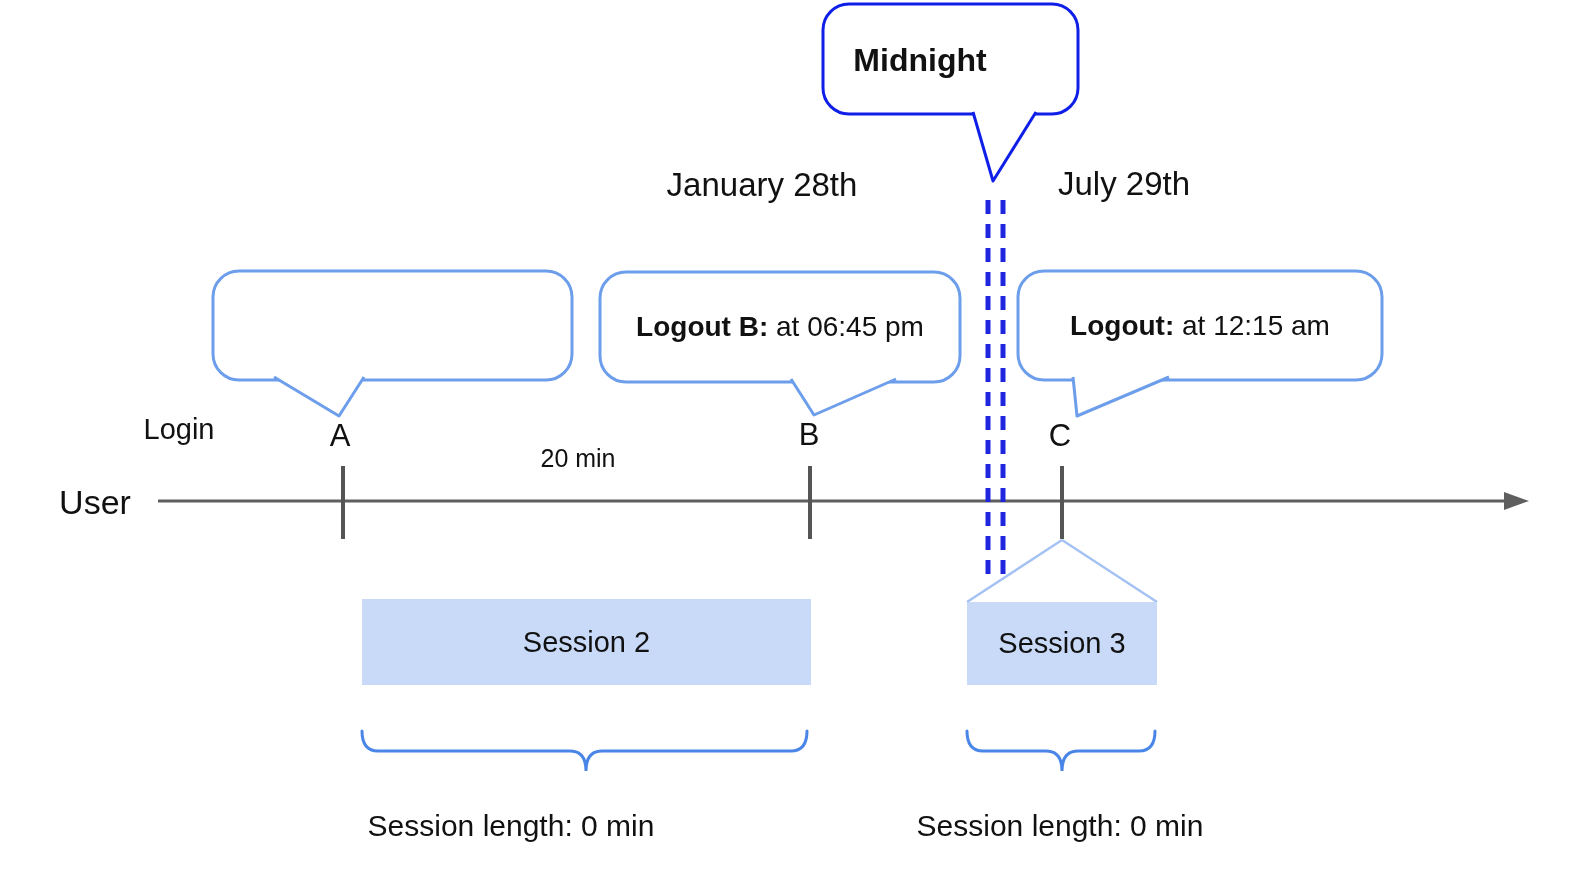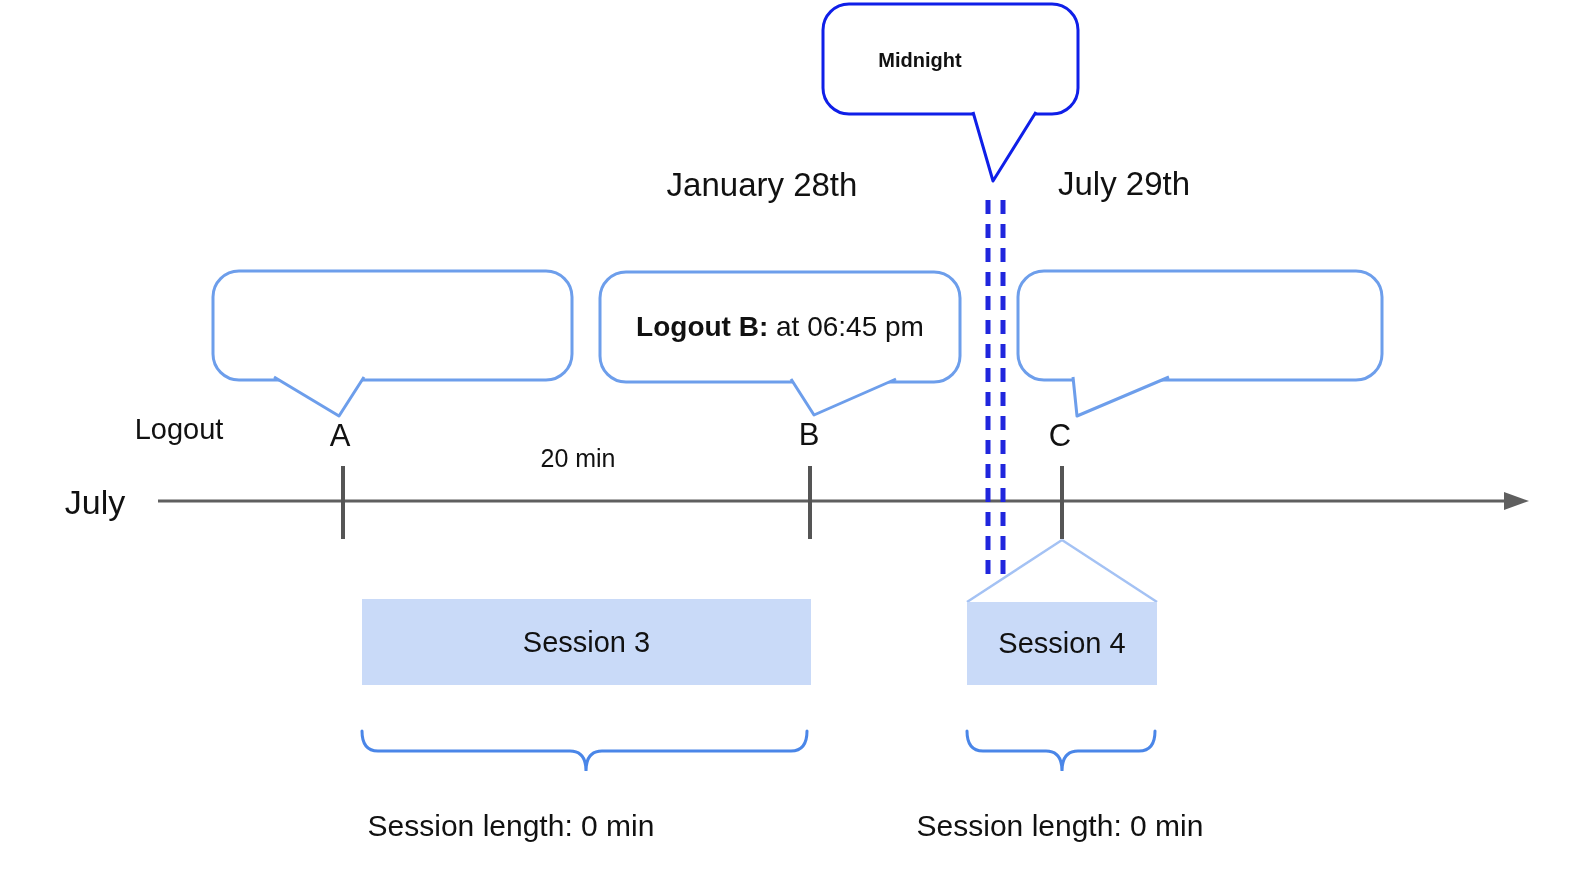--- a/index.html
+++ b/index.html
@@ -15,21 +15,21 @@
   .shapes { position: absolute; left: 0; top: 0; width: 1596px; height: 870px; }
   .lbl {
     position: absolute;
     transform: translate(-50%, -50%);
     white-space: nowrap;
     line-height: 1.15;
     color: #111111;
   }
   .b { font-weight: bold; }
   .callout-text { font-size: 28px; }
-  .midnight-text { font-size: 20px; font-weight: bold; }
+  .midnight-text { font-size: 32px; font-weight: bold; }
   .date-text { font-size: 33px; }
   .marker-text { font-size: 31px; }
   .events-text { font-size: 29px; }
   .user-text { font-size: 34px; }
   .interval-text { font-size: 25px; }
   .sesslen-text { font-size: 30px; }
   .session-box {
     position: absolute;
     background: #c9daf8;
     display: flex;
@@ -69,37 +69,38 @@
     <path d="M 274,377 L 339,416 L 364,377" fill="#ffffff" stroke="#6d9eeb" stroke-width="3" stroke-linejoin="round"></path>
 
     <rect x="600" y="272" width="360" height="110" rx="26" fill="#ffffff" stroke="#6d9eeb" stroke-width="3"></rect>
     <path d="M 791,379 L 814,415 L 896,379" fill="#ffffff" stroke="#6d9eeb" stroke-width="3" stroke-linejoin="round"></path>
 
     <rect x="1018" y="271" width="364" height="109" rx="26" fill="#ffffff" stroke="#6d9eeb" stroke-width="3"></rect>
     <path d="M 1073,377 L 1077,416 L 1169,377" fill="#ffffff" stroke="#6d9eeb" stroke-width="3" stroke-linejoin="round"></path>
   </svg>
 
   <div class="session-box" style="left:362px; top:599px; width:449px; height:86px;">
-    <span>Session 3</span>
+    <span>Session 2</span>
   </div>
   <div class="session-box" style="left:967px; top:602px; width:190px; height:83px;">
-    <span>Session 4</span>
+    <span>Session 3</span>
   </div>
 
   <div class="lbl midnight-text" style="left:920px; top:60px;">Midnight</div>
 
   <div class="lbl date-text" style="left:762px; top:185px;">January 28th</div>
   <div class="lbl date-text" style="left:1124px; top:184px;text-align:right;">July 29th</div>
 
 
   <div class="lbl callout-text" style="left:780px; top:327px;"><span class="b">Logout B:</span><span> at 06:45 pm</span></div>
 
+  <div class="lbl callout-text" style="left:1200px; top:326px;"><span class="b">Logout:</span><span> at 12:15 am</span></div>
 
-  <div class="lbl events-text" style="left:179px; top:430px;">Logout</div>
-  <div class="lbl user-text" style="left:95px; top:503px;">July</div>
+  <div class="lbl events-text" style="left:179px; top:430px;">Login</div>
+  <div class="lbl user-text" style="left:95px; top:503px;">User</div>
 
   <div class="lbl marker-text" style="left:340px; top:436px;">A</div>
   <div class="lbl marker-text" style="left:809px; top:435px;">B</div>
   <div class="lbl marker-text" style="left:1060px; top:436px;">C</div>
 
   <div class="lbl interval-text" style="left:578px; top:458px;">20 min</div>
 
   <div class="lbl sesslen-text" style="left:511px; top:826px;">Session length: 0 min</div>
   <div class="lbl sesslen-text" style="left:1060px; top:826px;">Session length: 0 min</div>
 

